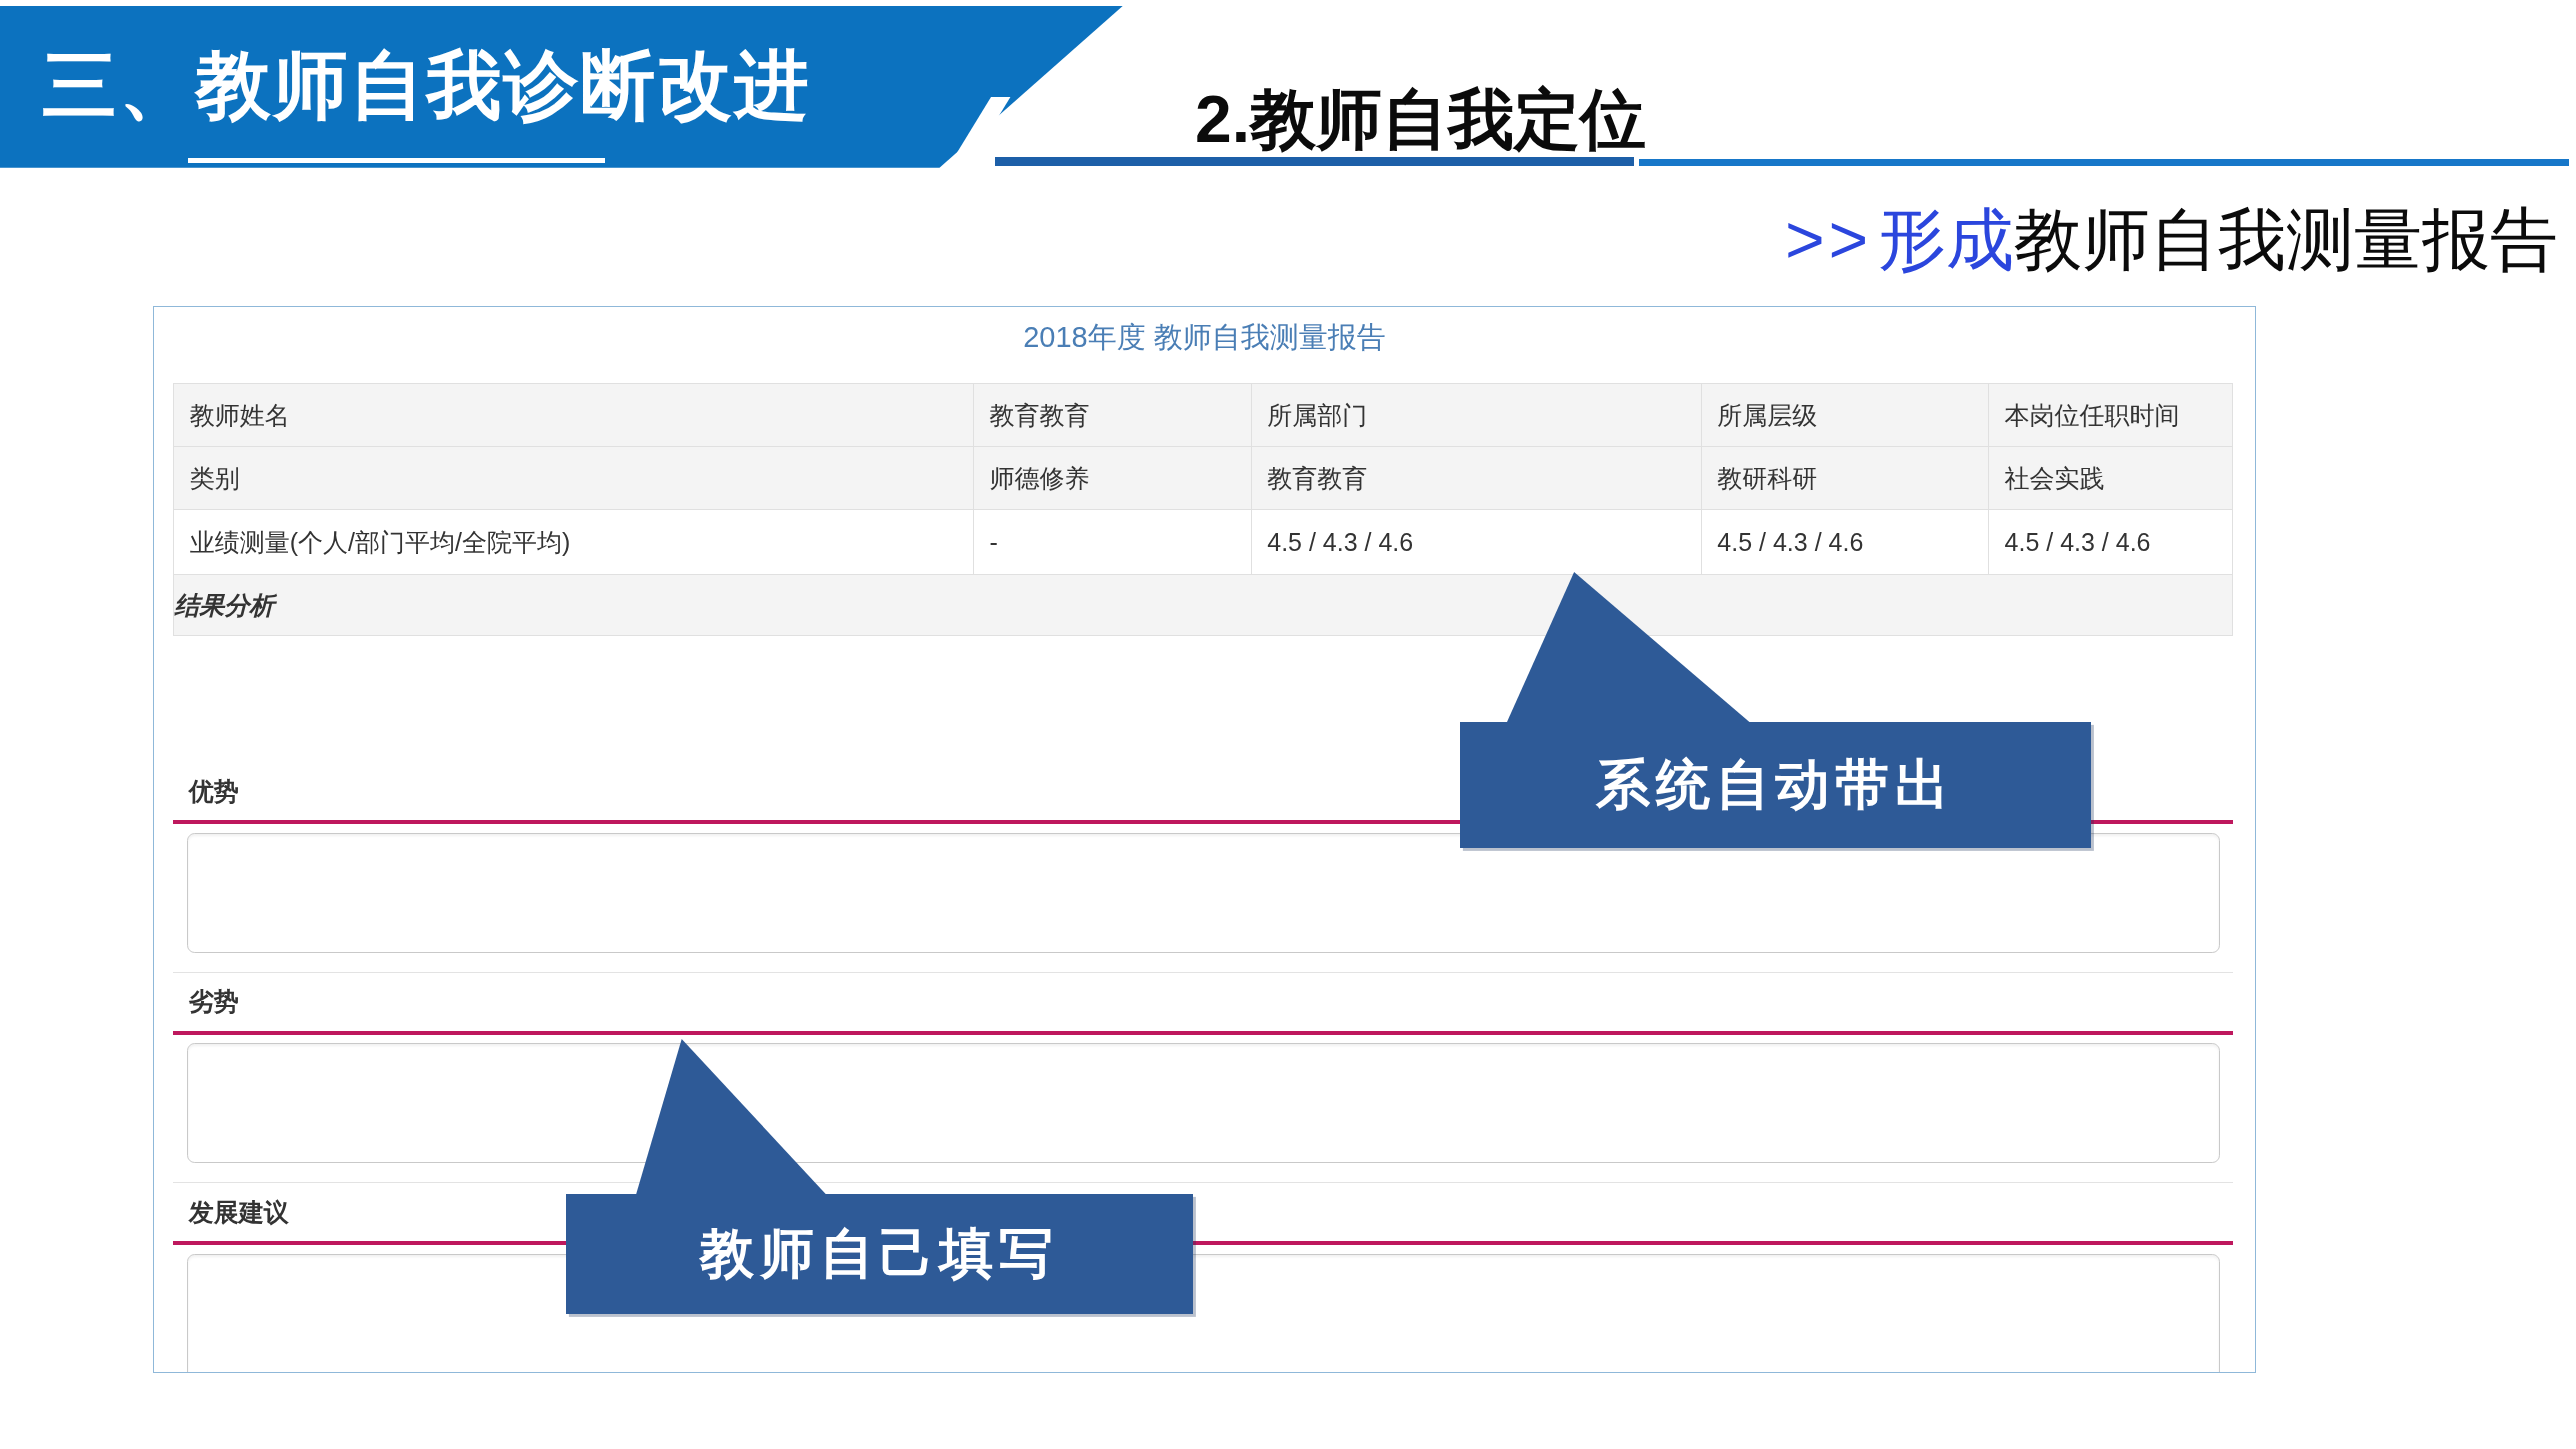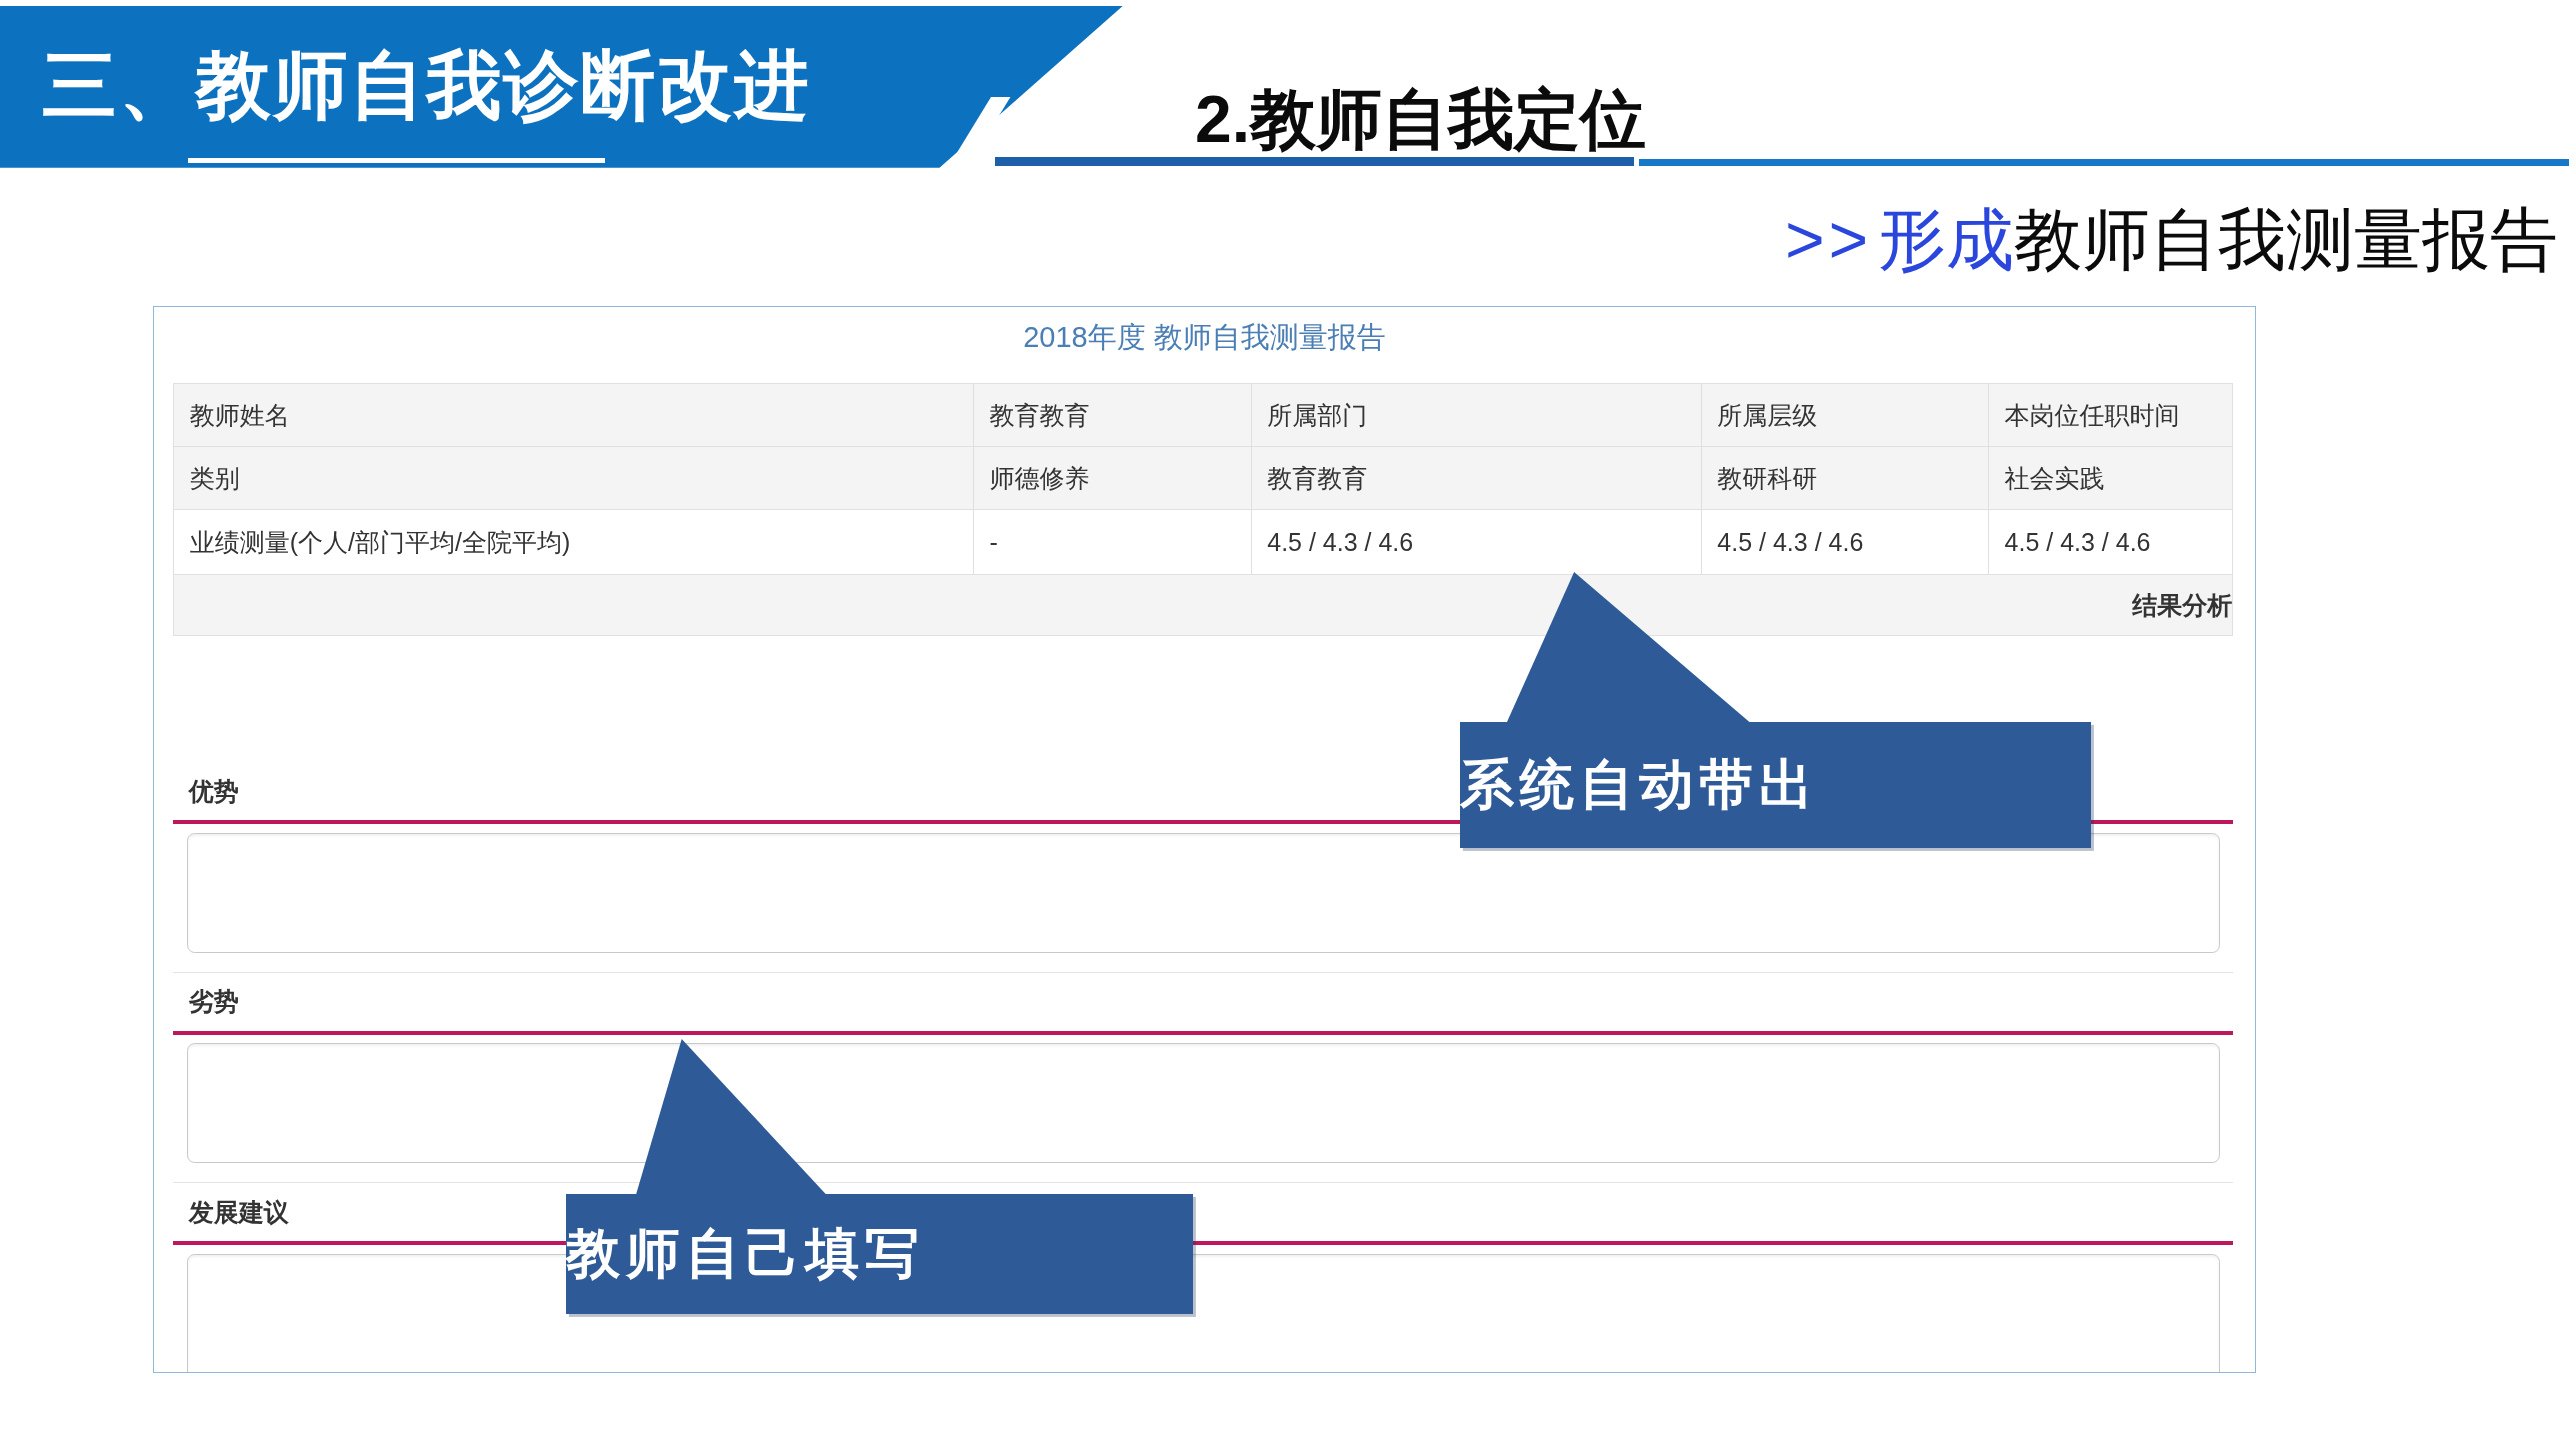--- a/index.html
+++ b/index.html
@@ -69,41 +69,41 @@
     border:1px solid var(--table_border);
     font-size:25px;text-align:left;padding-left:15.5px;font-weight:normal;
     color:var(--text_dark);overflow:hidden;white-space:nowrap;
   }
   tr.r-head>*{background:var(--header_bg);font-weight:bold;height:63px;}
   tr.r-data>*{height:63px;color:#444444;}
   tr.r-score>*{height:65px;}
   td.row-label{font-weight:bold;}
   td.score-val{color:var(--value_gray);}
   tr.r-analysis td{
-    background:var(--header_bg);font-weight:bold;text-align:right;height:61px;padding-left:0;
+    background:var(--header_bg);font-weight:bold;text-align:left;height:61px;padding-left:0;font-style:italic;
   }
   
   .sections{position:absolute;left:19.3px;top:455px;width:2060px;}
   .sec-label{
     height:62px;border-bottom:4px solid #be185d;display:flex;align-items:center;
     padding-left:15.5px;font-weight:bold;font-size:25px;color:var(--text_dark);
   }
   .sec-body{height:140px;border-bottom:1px solid #e3e3e3;}
   .sec-body.last{border-bottom:none;height:155px;}
   .sec-body textarea{
     display:block;margin:8.7px 13.5px 0 13.5px;width:calc(100% - 27px);height:120px;
     border:1.9px solid #c9c9c9;border-radius:7.7px;background:#ffffff;resize:none;outline:none;
     box-shadow:inset 0 1.9px 2.9px rgba(0,0,0,0.06);
     font-family:"Liberation Sans","DejaVu Sans",sans-serif;font-size:23px;padding:7.7px 11.6px;color:#333;
   }
   .sec-body.last textarea{height:155px;}
   
   .callout-box{
     position:absolute;background:var(--callout_blue);z-index:6;
-    display:flex;align-items:center;
+    display:flex;align-items:center;justify-content:center;
     color:#ffffff;font-weight:bold;font-size:54px;letter-spacing:5.8px;white-space:nowrap;
     box-shadow:2.9px 2.9px 0 rgba(26,49,90,0.30);
   }
   .callout-tail{position:absolute;background:var(--callout_blue);z-index:6;}
   .callout1-box{left:1460px;top:722px;width:631px;height:126px;}
   .callout1-tail{
     left:1495px;top:572px;width:270px;height:155px;
     clip-path:polygon(29.3% 0,3.6% 100%,96.4% 100%);
   }
   .callout2-box{left:566px;top:1194px;width:627px;height:120px;}

